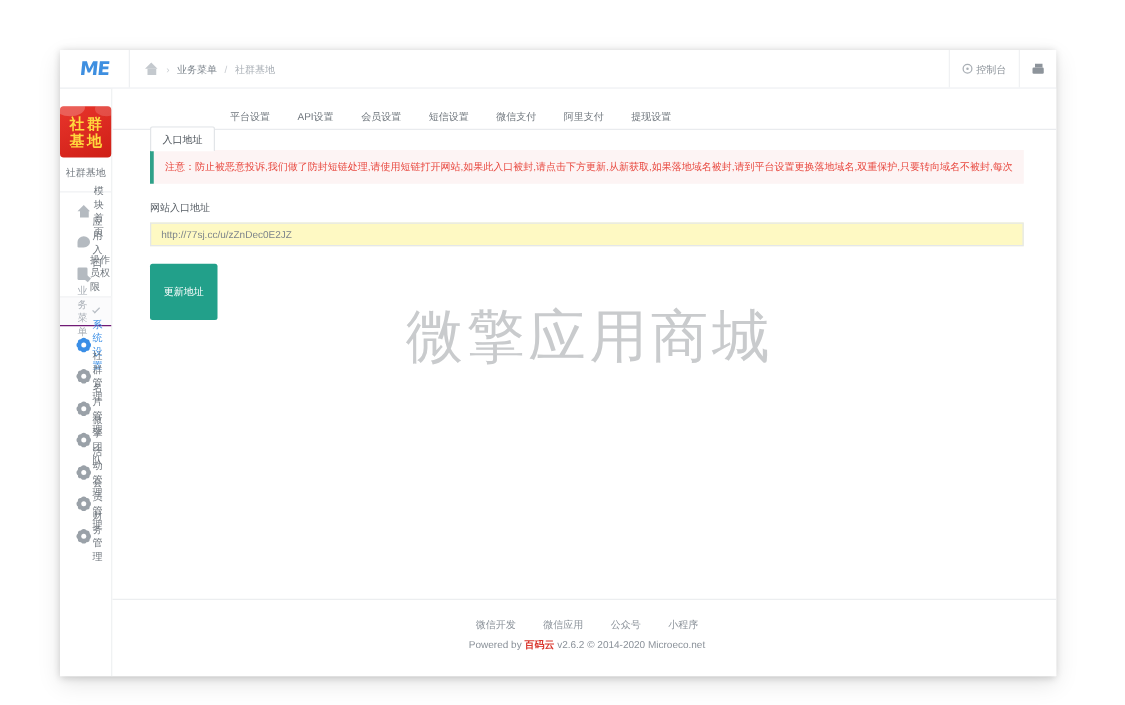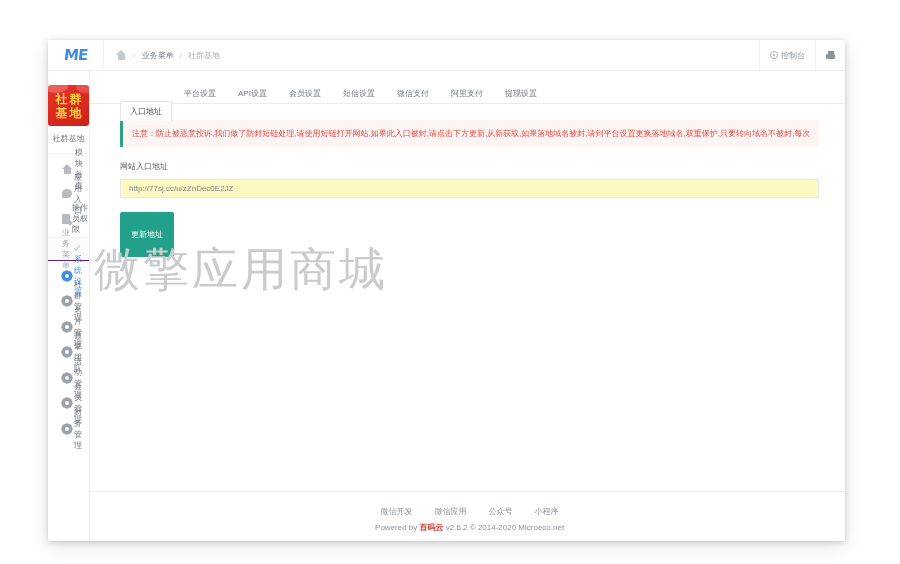--- a/index.html
+++ b/index.html
@@ -268,30 +268,31 @@
     font-size: 8px;
     padding: 17px 11px;
     border-radius: 2px;
     cursor: pointer;
     font-family: "Liberation Sans", sans-serif;
   }
 
   .watermark {
     position: absolute;
     left: 4px; right: 0; top: 168px;
+    text-align: center;
     font-size: 46px;
     color: #c9cbcd;
     letter-spacing: 3px;
     font-family: Liberation Sans, sans-serif;
     user-select: none;
   }
 
   .footer {
     border-top: 1px solid #eceef0;
-    padding: 14px 0 8px;
+    padding: 14px 0 20px;
     text-align: center;
     margin-top: 40px;
   }
   .footer-links {
     display: flex; justify-content: center; gap: 22px;
     font-size: 8px; color: #8a9199;
     margin-bottom: 5px;
   }
   .footer-copy { font-size: 8px; color: #8a9199; }
   .footer-copy .bm { color: #d9352c; font-weight: bold; }

